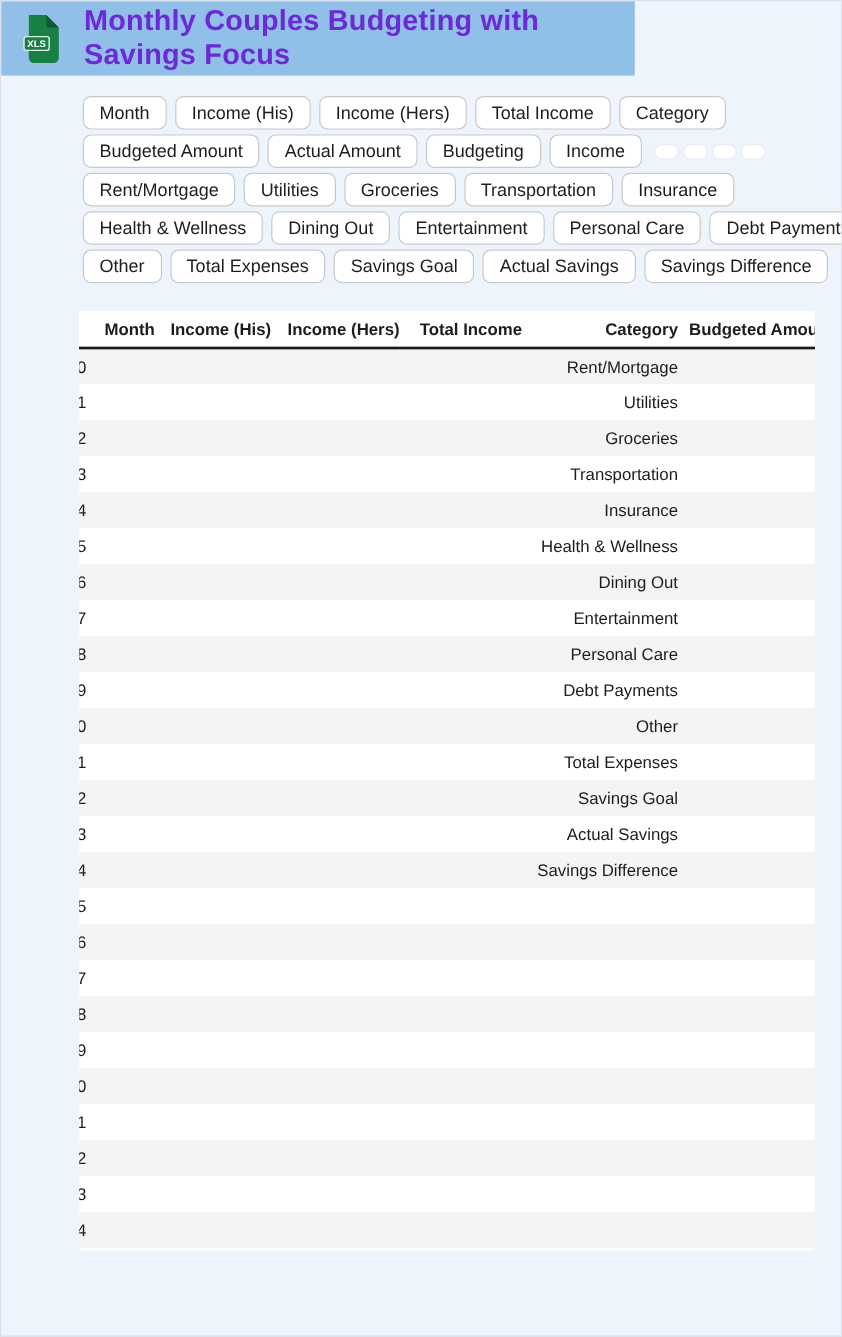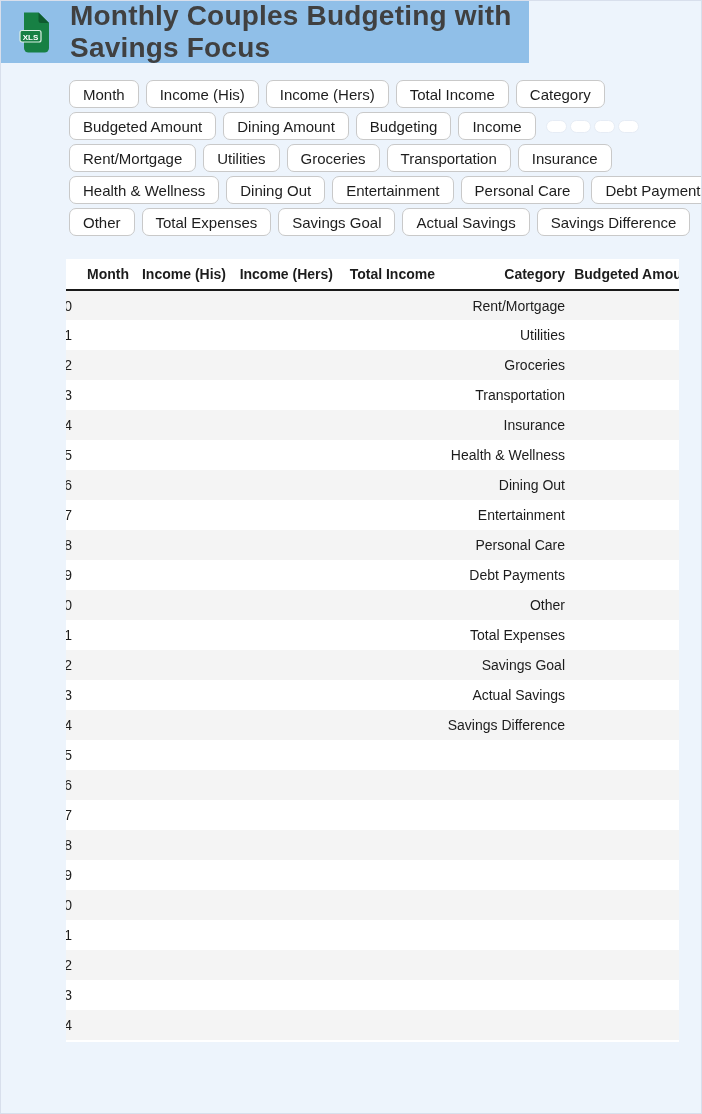--- a/index.html
+++ b/index.html
@@ -14,21 +14,21 @@
     --icon-green-dark:#0E5B2F;
   }
   *{box-sizing:border-box;}
   body{margin:0;font-family:"Liberation Sans",sans-serif;background:#fff;}
   .page{position:relative;width:702px;height:1114px;background:var(--page-bg);
         border:1px solid var(--page-border);overflow:hidden;}
 
   
   .topbar{position:absolute;left:0;top:0;width:528px;height:62px;background:var(--bar);
           display:flex;align-items:center;padding-left:18px;}
-  .topbar h1{font-size:28px;font-weight:700;color:#404040;margin:0 0 0 20px;letter-spacing:.2px;}
+  .topbar h1{font-size:24px;font-weight:700;color:#6d28d9;margin:0 0 0 20px;letter-spacing:.2px;}
   .xls-icon{display:inline-block;width:31px;height:41px;flex:0 0 auto;}
 
   
   .chips{position:absolute;left:68px;top:79px;width:616px;}
   .chip-row{display:flex;align-items:center;margin-bottom:4px;height:28px;}
   .chip{display:inline-flex;align-items:center;height:28px;padding:0 13px;margin-right:7px;
         background:#fff;border:1px solid var(--chip-border);border-radius:7px;
         font-size:15px;color:#1d1d1d;white-space:nowrap;}
   .pill{display:inline-block;width:21px;height:13px;margin-left:3px;border-radius:7px;
         background:#fff;border:1px solid #E6ECF5;}
@@ -73,21 +73,21 @@
   <section class="chips" id="chips">
       <div class="chip-row">
         <span class="chip">Month</span>
         <span class="chip">Income (His)</span>
         <span class="chip">Income (Hers)</span>
         <span class="chip">Total Income</span>
         <span class="chip">Category</span>
       </div>
       <div class="chip-row">
         <span class="chip">Budgeted Amount</span>
-        <span class="chip">Dining Amount</span>
+        <span class="chip">Actual Amount</span>
         <span class="chip">Budgeting</span>
         <span class="chip">Income</span>
         <span class="pill"></span>
         <span class="pill"></span>
         <span class="pill"></span>
         <span class="pill"></span>
       </div>
       <div class="chip-row">
         <span class="chip">Rent/Mortgage</span>
         <span class="chip">Utilities</span>

